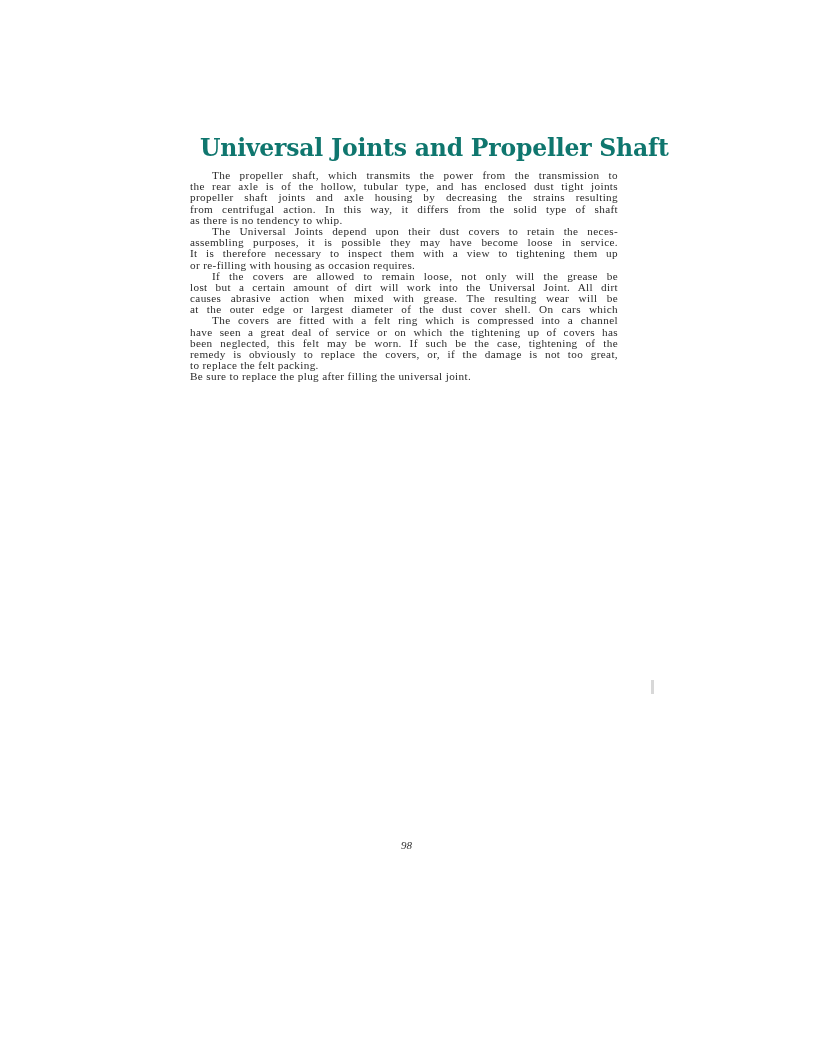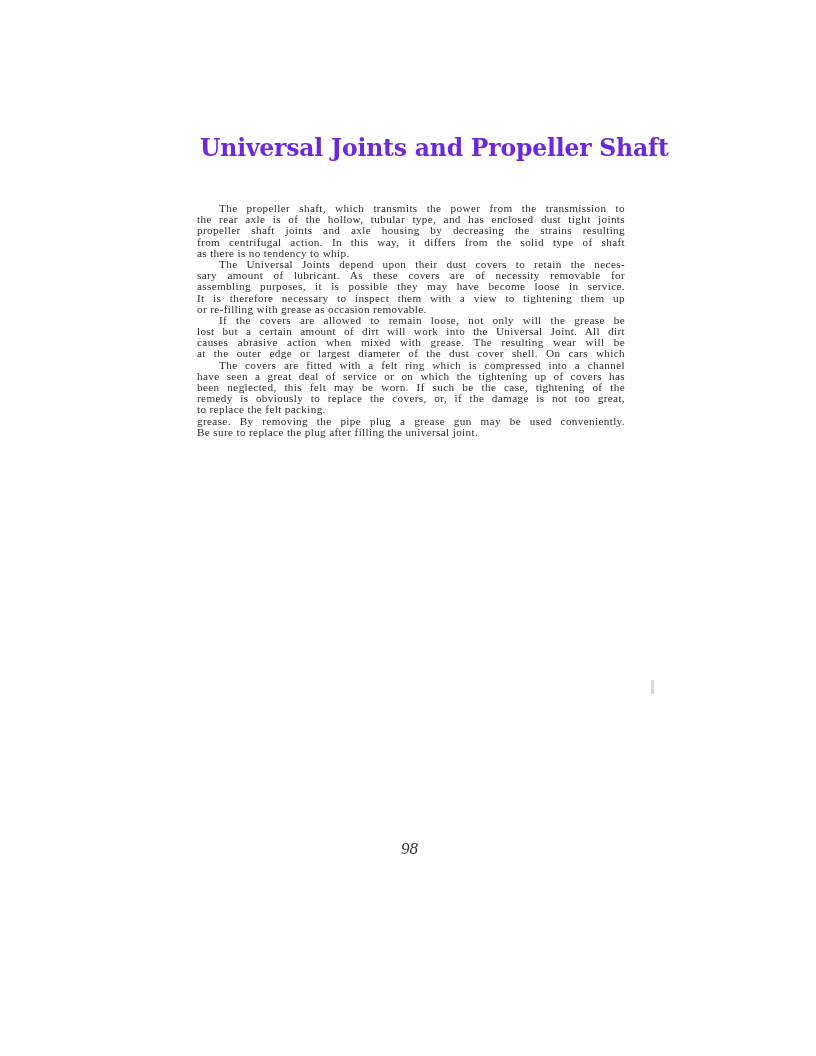--- a/index.html
+++ b/index.html
@@ -1,33 +1,33 @@
 <!DOCTYPE html>
 <html><head>
   <meta charset="utf-8">
   <style>
     html, body { margin: 0; padding: 0; background: #ffffff; }
     body { width: 816px; height: 1056px; position: relative; overflow: hidden; }
     .page { position: absolute; left: 0; top: 0; width: 816px; height: 1056px; background: #fff; }
     .title {
       position: absolute; left: 200px; top: 134px; width: 420px;
       font-family: "DejaVu Serif", serif; font-weight: bold; font-size: 23.5px;
-      color: #6d28d9; text-align: left; letter-spacing: -0.2px; white-space: nowrap;
+      color: #0f766e; text-align: left; letter-spacing: -0.2px; white-space: nowrap;
     }
     .body-text {
-      position: absolute; left: 197px; top: 170px; width: 428px;
+      position: absolute; left: 190px; top: 170px; width: 428px;
       font-family: "Liberation Serif", serif; font-size: 11.2px; line-height: 11.2px;
-      color: #2a2a2a; letter-spacing: 0.35px; margin-top: 33px;
+      color: #2a2a2a; letter-spacing: 0.35px;
     }
     .line { white-space: nowrap; display: block; text-align: justify; text-align-last: justify; height: 11.2px; }
     .line.last { text-align-last: left; }
     .line.indent { padding-left: 22px; }
     .page-number {
       position: absolute; left: 401px; top: 839px;
-      font-family: "Liberation Serif", serif; font-size: 17px; color: #333; font-style: italic;
+      font-family: "Liberation Serif", serif; font-size: 11px; color: #333; font-style: italic;
     }
     .smudge { position: absolute; left: 651px; top: 680px; width: 3px; height: 14px; background: #d8d8d8; }
   </style>
 </head>
 <body>
 
 <div class="page">
   <div class="title">Universal Joints and Propeller Shaft</div>
 
   <div class="body-text">
@@ -35,43 +35,41 @@
     <div>
       <span class="line indent">The propeller shaft, which transmits the power from the transmission to</span>
       <span class="line">the rear axle is of the hollow, tubular type, and has enclosed dust tight joints</span>
       <span class="line">propeller shaft joints and axle housing by decreasing the strains resulting</span>
       <span class="line">from centrifugal action.  In this way, it differs from the solid type of shaft</span>
       <span class="line last">as there is no tendency to whip.</span>
     </div>
 
     <div>
       <span class="line indent">The Universal Joints depend upon their dust covers to retain the neces-</span>
-      <span class="line">sary amount of lubricant.  As these covers are of necessity removable for</span>
       <span class="line">assembling purposes, it is possible they may have become loose in service.</span>
       <span class="line">It is therefore necessary to inspect them with a view to tightening them up</span>
-      <span class="line last">or re-filling with grease as occasion removable.</span>
+      <span class="line last">or re-filling with housing as occasion requires.</span>
     </div>
 
     <div>
       <span class="line indent">If the covers are allowed to remain loose, not only will the grease be</span>
       <span class="line">lost but a certain amount of dirt will work into the Universal Joint.  All dirt</span>
       <span class="line">causes abrasive action when mixed with grease.  The resulting wear will be</span>
     </div>
 
     <div>
       <span class="line">at the outer edge or largest diameter of the dust cover shell.  On cars which</span>
       <span class="line indent">The covers are fitted with a felt ring which is compressed into a channel</span>
       <span class="line">have seen a great deal of service or on which the tightening up of covers has</span>
       <span class="line">been neglected, this felt may be worn.  If such be the case, tightening of the</span>
       <span class="line">remedy is obviously to replace the covers, or, if the damage is not too great,</span>
       <span class="line last">to replace the felt packing.</span>
     </div>
 
     <div>
-      <span class="line">grease.  By removing the pipe plug a grease gun may be used conveniently.</span>
       <span class="line last">Be sure to replace the plug after filling the universal joint.</span>
     </div>
   </div>
 
   <div class="smudge"></div>
 
   <div class="page-number">98</div>
 </div>
 
 </body></html>

